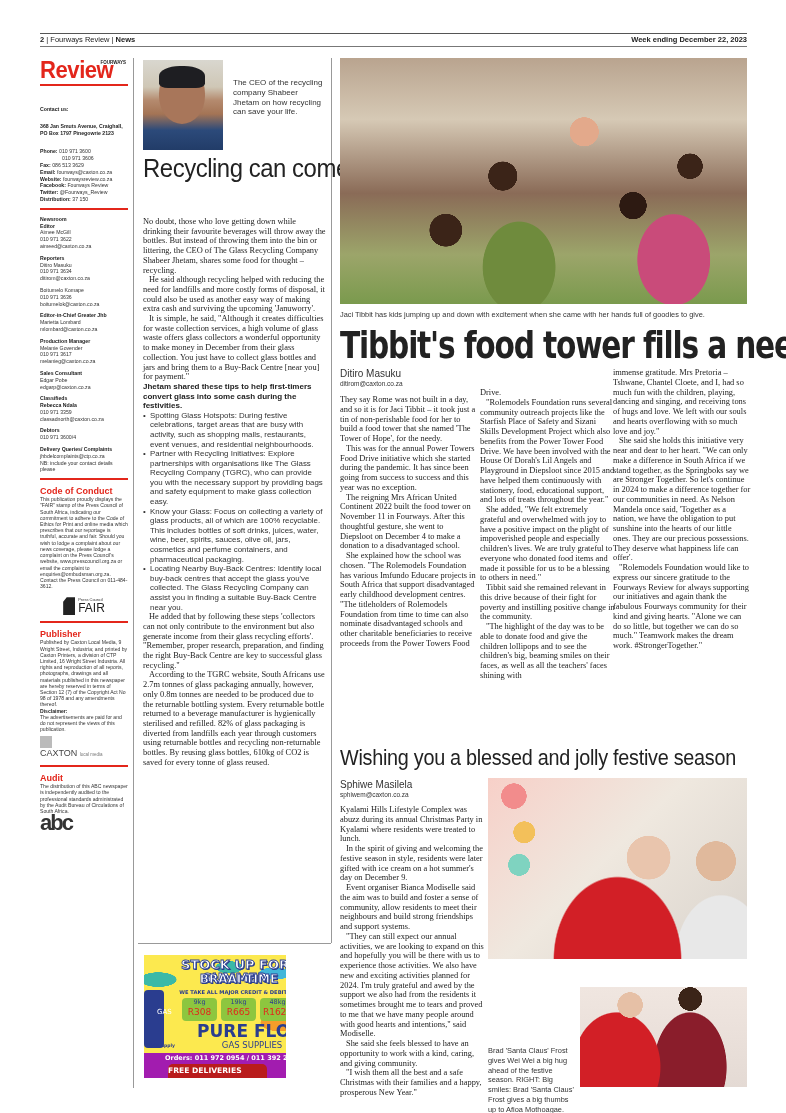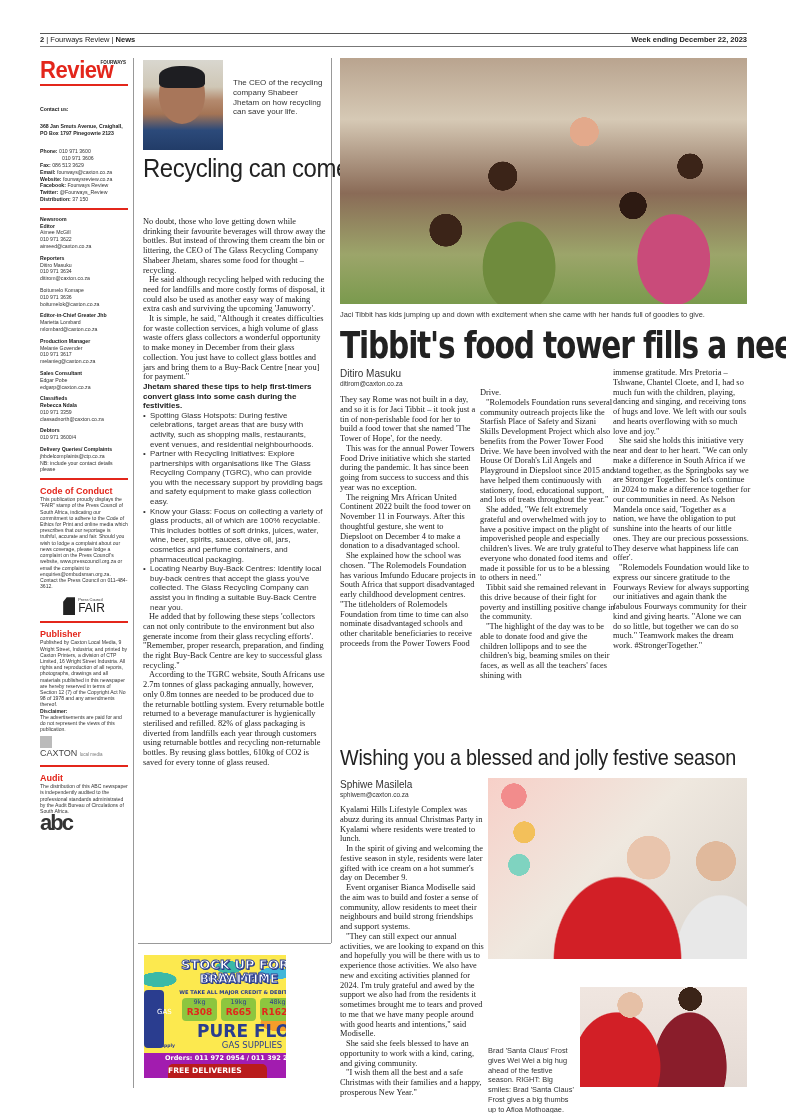--- a/index.html
+++ b/index.html
@@ -60,21 +60,21 @@
       radial-gradient(ellipse 30px 14px at 95% 55%, #f59d2a 60%, transparent 62%),
       radial-gradient(ellipse 22px 10px at 60% 10%, #3bb9a7 60%, transparent 62%); }
   .ad .t1 { position: absolute; left: 6px; top: 3px; width: 170px; text-align: center; font-weight: bold; color: #fff; font-size: 13px; line-height: 13px; -webkit-text-stroke: 0.8px #2a3d8f; text-shadow: 1px 1px 0 #2a3d8f; }
   .ad .t2 { position: absolute; left: 40px; top: 17px; width: 110px; text-align: center; font-weight: bold; color: #fff; font-size: 12px; -webkit-text-stroke: 0.8px #2a3d8f; text-shadow: 1px 1px 0 #2a3d8f; }
   .ad .cards { position: absolute; left: 24px; top: 34px; width: 152px; text-align: center; font-weight: bold; font-size: 5.2px; color: #2a3d8f; }
   .ad .cyl { position: absolute; left: 0; top: 35px; width: 20px; height: 58px; background: #2a3d8f; border-radius: 4px; }
   .ad .cyl span { position:absolute; left: 2px; top: 18px; color:#fff; font-size: 7px; font-weight: normal; margin-left: 11px; }
   .ad .prices { position: absolute; left: 38px; top: 43px; display: flex; gap: 4px; }
   .ad .price { width: 35px; height: 23px; background: #8dc63f; border-radius: 4px; text-align: center; }
   .ad .price .kg { font-size: 6.5px; line-height: 9px; color: #2a3d8f; }
-  .ad .price .r { font-size: 9px; line-height: 11px; font-weight: bold; color: #e3261b; }
+  .ad .price .r { font-size: 9px; line-height: 11px; font-weight: normal; color: #e3261b; }
   .ad .pure { position: absolute; left: 44px; top: 68px; width: 130px; text-align: center; font-weight: bold; font-size: 17px; color: #2a3d8f; line-height: 17px; }
   .ad .gas { position: absolute; left: 58px; top: 85px; width: 100px; text-align: center; font-size: 8.5px; color: #2a3d8f; }
   .ad .tc { position: absolute; left: 2px; top: 88px; font-size: 4.5px; font-weight: bold; color: #2a3d8f; }
   .ad .orders { position: absolute; left: 0; top: 98px; width: 178px; height: 25px; background: #a21caf; }
   .ad .orders .o { text-align: center; color: #fff; font-weight: bold; font-size: 6.5px; line-height: 10px; }
   .ad .free { position: absolute; left: 24px; top: 109px; width: 99px; height: 14px; background: #b91c1c; border-radius: 5px 5px 0 0; color:#fff; font-weight: bold; font-size: 7.6px; line-height: 14px; }
 
   
   .tib-photo { position: absolute; left: 340px; top: 58px; width: 407px; height: 246px;
     background:
@@ -179,21 +179,21 @@
 <div class="vrule" style="left:331px; top:58px; height:885px;"></div>
 
 <div class="col2">
   <div class="ceo-photo">
       <div class="head"></div>
       <div class="hair"></div>
     </div>
   <div class="ceo-caption">The CEO of the recycling company Shabeer Jhetam on how recycling can save your life.</div>
   <div class="rec-title"><span>Recycling can come in handy</span></div>
   <div class="rec-body">
-    <p class="first">No doubt, those who love getting down while drinking their favourite beverages will throw away the bottles. But instead of throwing them cream the bin or littering, the CEO of The Glass Recycling Company Shabeer Jhetam, shares some food for thought – recycling.</p>
+    <p class="first">No doubt, those who love getting down while drinking their favourite beverages will throw away the bottles. But instead of throwing them into the bin or littering, the CEO of The Glass Recycling Company Shabeer Jhetam, shares some food for thought – recycling.</p>
     <p>He said although recycling helped with reducing the need for landfills and more costly forms of disposal, it could also be used as another easy way of making extra cash and surviving the upcoming 'Januworry'.</p>
     <p>It is simple, he said, "Although it creates difficulties for waste collection services, a high volume of glass waste offers glass collectors a wonderful opportunity to make money in December from their glass collection. You just have to collect glass bottles and jars and bring them to a Buy-Back Centre [near you] for payment."</p>
     <p class="bold-sans">Jhetam shared these tips to help first-timers convert glass into some cash during the festivities.</p>
     <ul>
       <li>Spotting Glass Hotspots: During festive celebrations, target areas that are busy with activity, such as shopping malls, restaurants, event venues, and residential neighbourhoods.</li>
       <li>Partner with Recycling Initiatives: Explore partnerships with organisations like The Glass Recycling Company (TGRC), who can provide you with the necessary support by providing bags and safety equipment to make glass collection easy.</li>
       <li>Know your Glass: Focus on collecting a variety of glass products, all of which are 100% recyclable. This includes bottles of soft drinks, juices, water, wine, beer, spirits, sauces, olive oil, jars, cosmetics and perfume containers, and pharmaceutical packaging.</li>
       <li>Locating Nearby Buy-Back Centres: Identify local buy-back centres that accept the glass you've collected. The Glass Recycling Company can assist you in finding a suitable Buy-Back Centre near you.</li>
     </ul>
     <p>He added that by following these steps 'collectors can not only contribute to the environment but also generate income from their glass recycling efforts'. "Remember, proper research, preparation, and finding the right Buy-Back Centre are key to successful glass recycling."</p>

